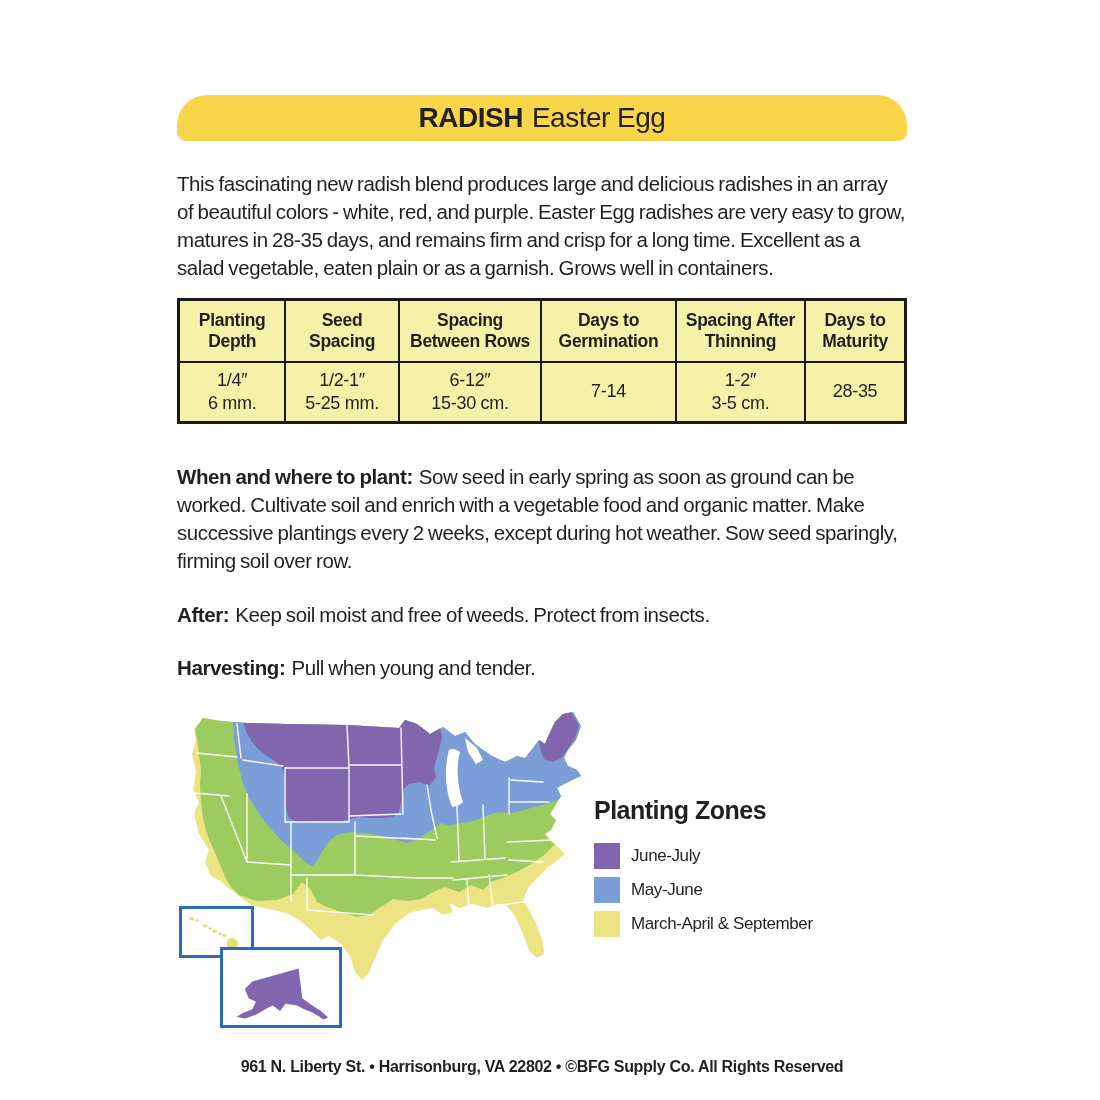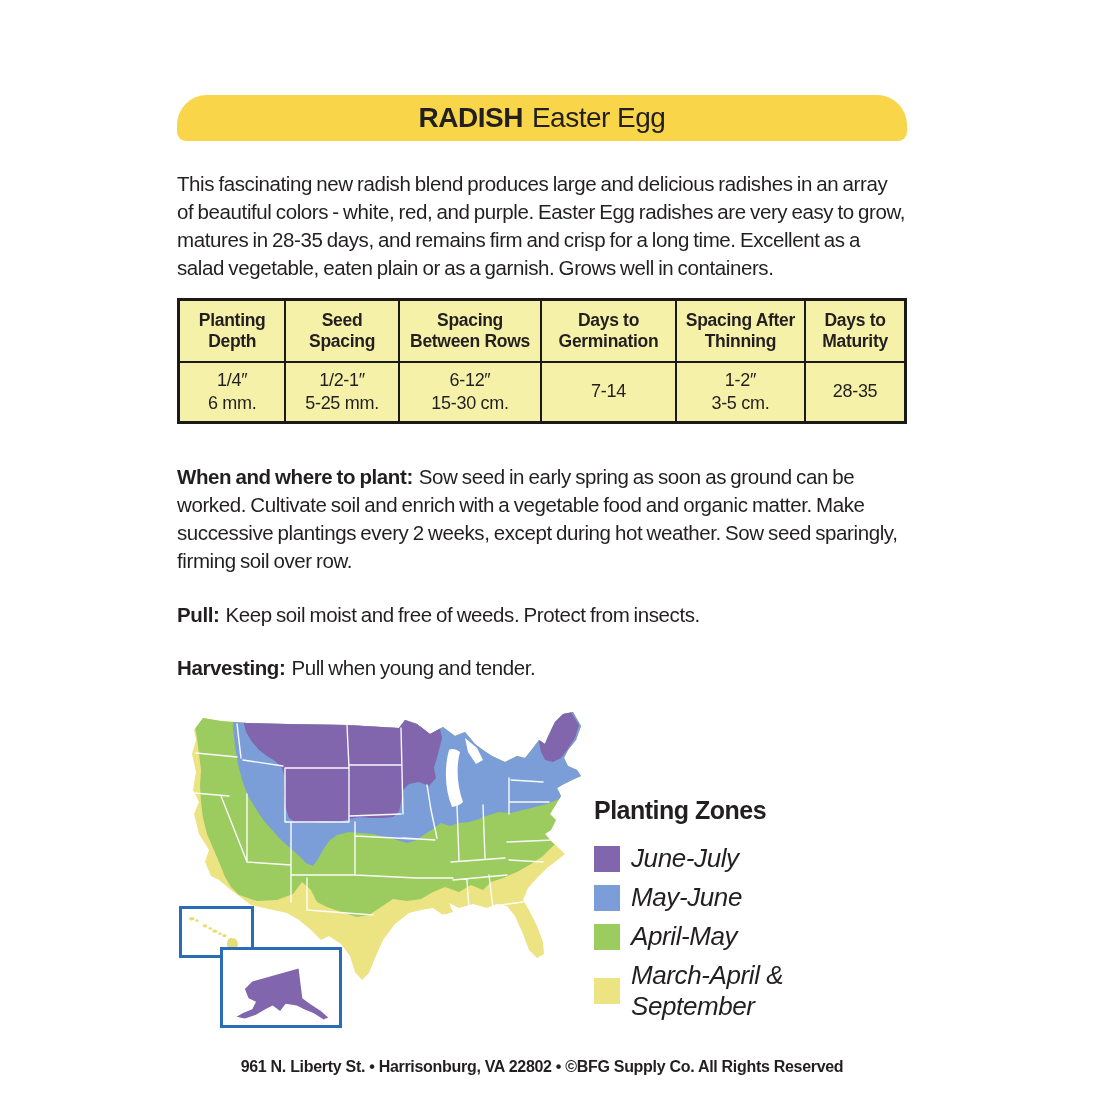--- a/index.html
+++ b/index.html
@@ -70,21 +70,21 @@
   }
   .inset-hawaii{left:2px;top:196px;width:75px;height:52px;}
   .inset-alaska{left:43px;top:237px;width:122px;height:81px;}
   .inset svg{display:block;width:100%;height:100%;}
 
   
   .legend{position:absolute;left:417px;top:86px;}
   .legend-title{font-size:25px;font-weight:700;letter-spacing:-0.5px;margin-bottom:18px;}
   .legend-item{display:flex;align-items:center;margin-bottom:8px;}
   .legend-swatch{width:26px;height:26px;margin-right:11px;flex:0 0 auto;}
-  .legend-label{font-size:26px;letter-spacing:-0.4px;font-stretch:semi-condensed;font-style:italic;}
+  .legend-label{font-size:17px;letter-spacing:-0.4px;font-stretch:semi-condensed;}
 
   
   .footer{
     margin-top:13px;text-align:center;
     font-size:16px;font-weight:600;letter-spacing:-0.3px;
     font-stretch:semi-condensed;
   }
 
   .state-lines{fill:none;stroke:var(--map-line);stroke-width:1.4;stroke-linecap:round;stroke-linejoin:round;opacity:.95;}
   .lake{fill:#FFFFFF;}
@@ -135,21 +135,21 @@
         <span class="cell-line">28-35</span>
       </td>
     </tr>
   </tbody>
     </table>
 
   <p class="body-text sec sec-when">
     <b>When and where to plant:</b><span>Sow seed in early spring as soon as ground can be worked. Cultivate soil and enrich with a vegetable food and organic matter. Make successive plantings every 2 weeks, except during hot weather. Sow seed sparingly, firming soil over row.</span>
   </p>
   <p class="body-text sec sec-care">
-    <b>Pull:</b><span>Keep soil moist and free of weeds. Protect from insects.</span>
+    <b>After:</b><span>Keep soil moist and free of weeds. Protect from insects.</span>
   </p>
   <p class="body-text sec sec-harvest">
     <b>Harvesting:</b><span>Pull when young and tender.</span>
   </p>
 
   <div class="map-area">
 
     <svg class="us-map" width="400" height="290" viewBox="0 0 400 290" aria-hidden="true">
       <defs>
         <clipPath id="usClip">
@@ -211,24 +211,20 @@
       <div class="legend-title">Planting Zones</div>
       <div class="legend-item">
         <span class="legend-swatch" style="background: rgb(129, 102, 174);"></span>
         <span class="legend-label">June-July</span>
       </div>
       <div class="legend-item">
         <span class="legend-swatch" style="background: rgb(124, 158, 216);"></span>
         <span class="legend-label">May-June</span>
       </div>
       <div class="legend-item">
-        <span class="legend-swatch" style="background: rgb(156, 203, 95);"></span>
-        <span class="legend-label">April-May</span>
-      </div>
-      <div class="legend-item">
         <span class="legend-swatch" style="background: rgb(236, 227, 130);"></span>
         <span class="legend-label">March-April &amp; September</span>
       </div>
     </div>
   </div>
 
   <div class="footer">961 N. Liberty St. • Harrisonburg, VA 22802 • ©BFG Supply Co. All Rights Reserved</div>
 
 </div>
 

